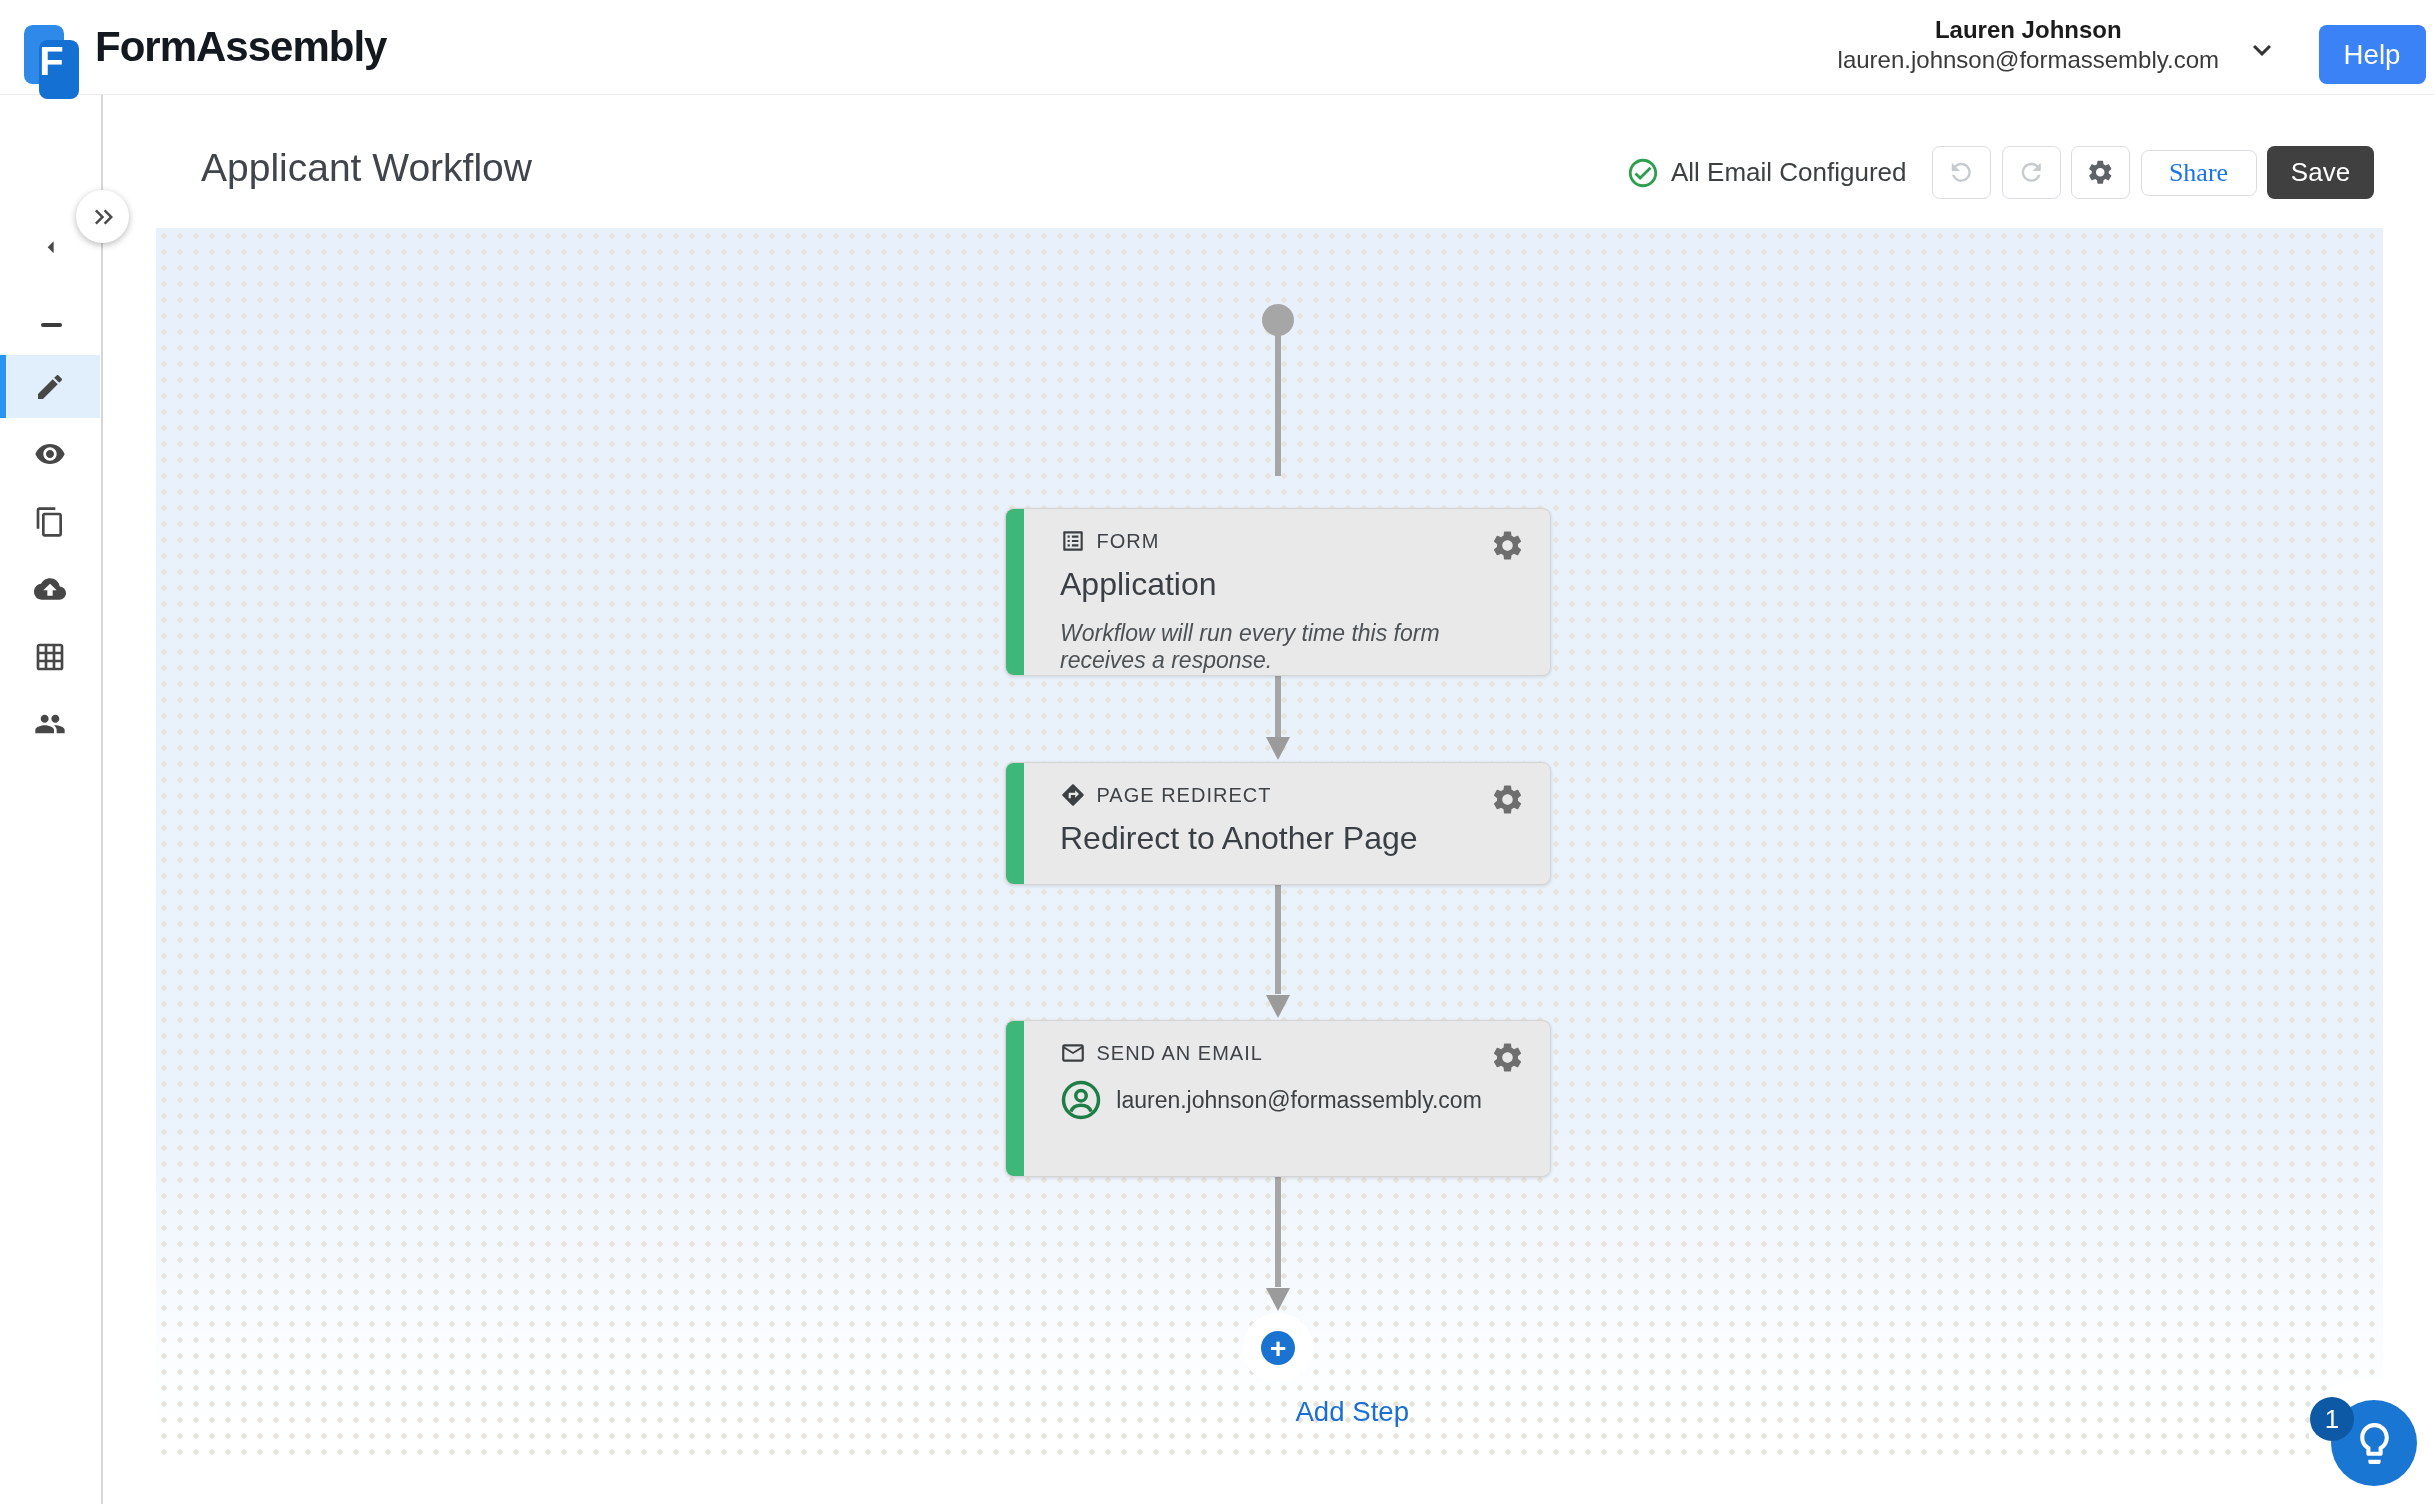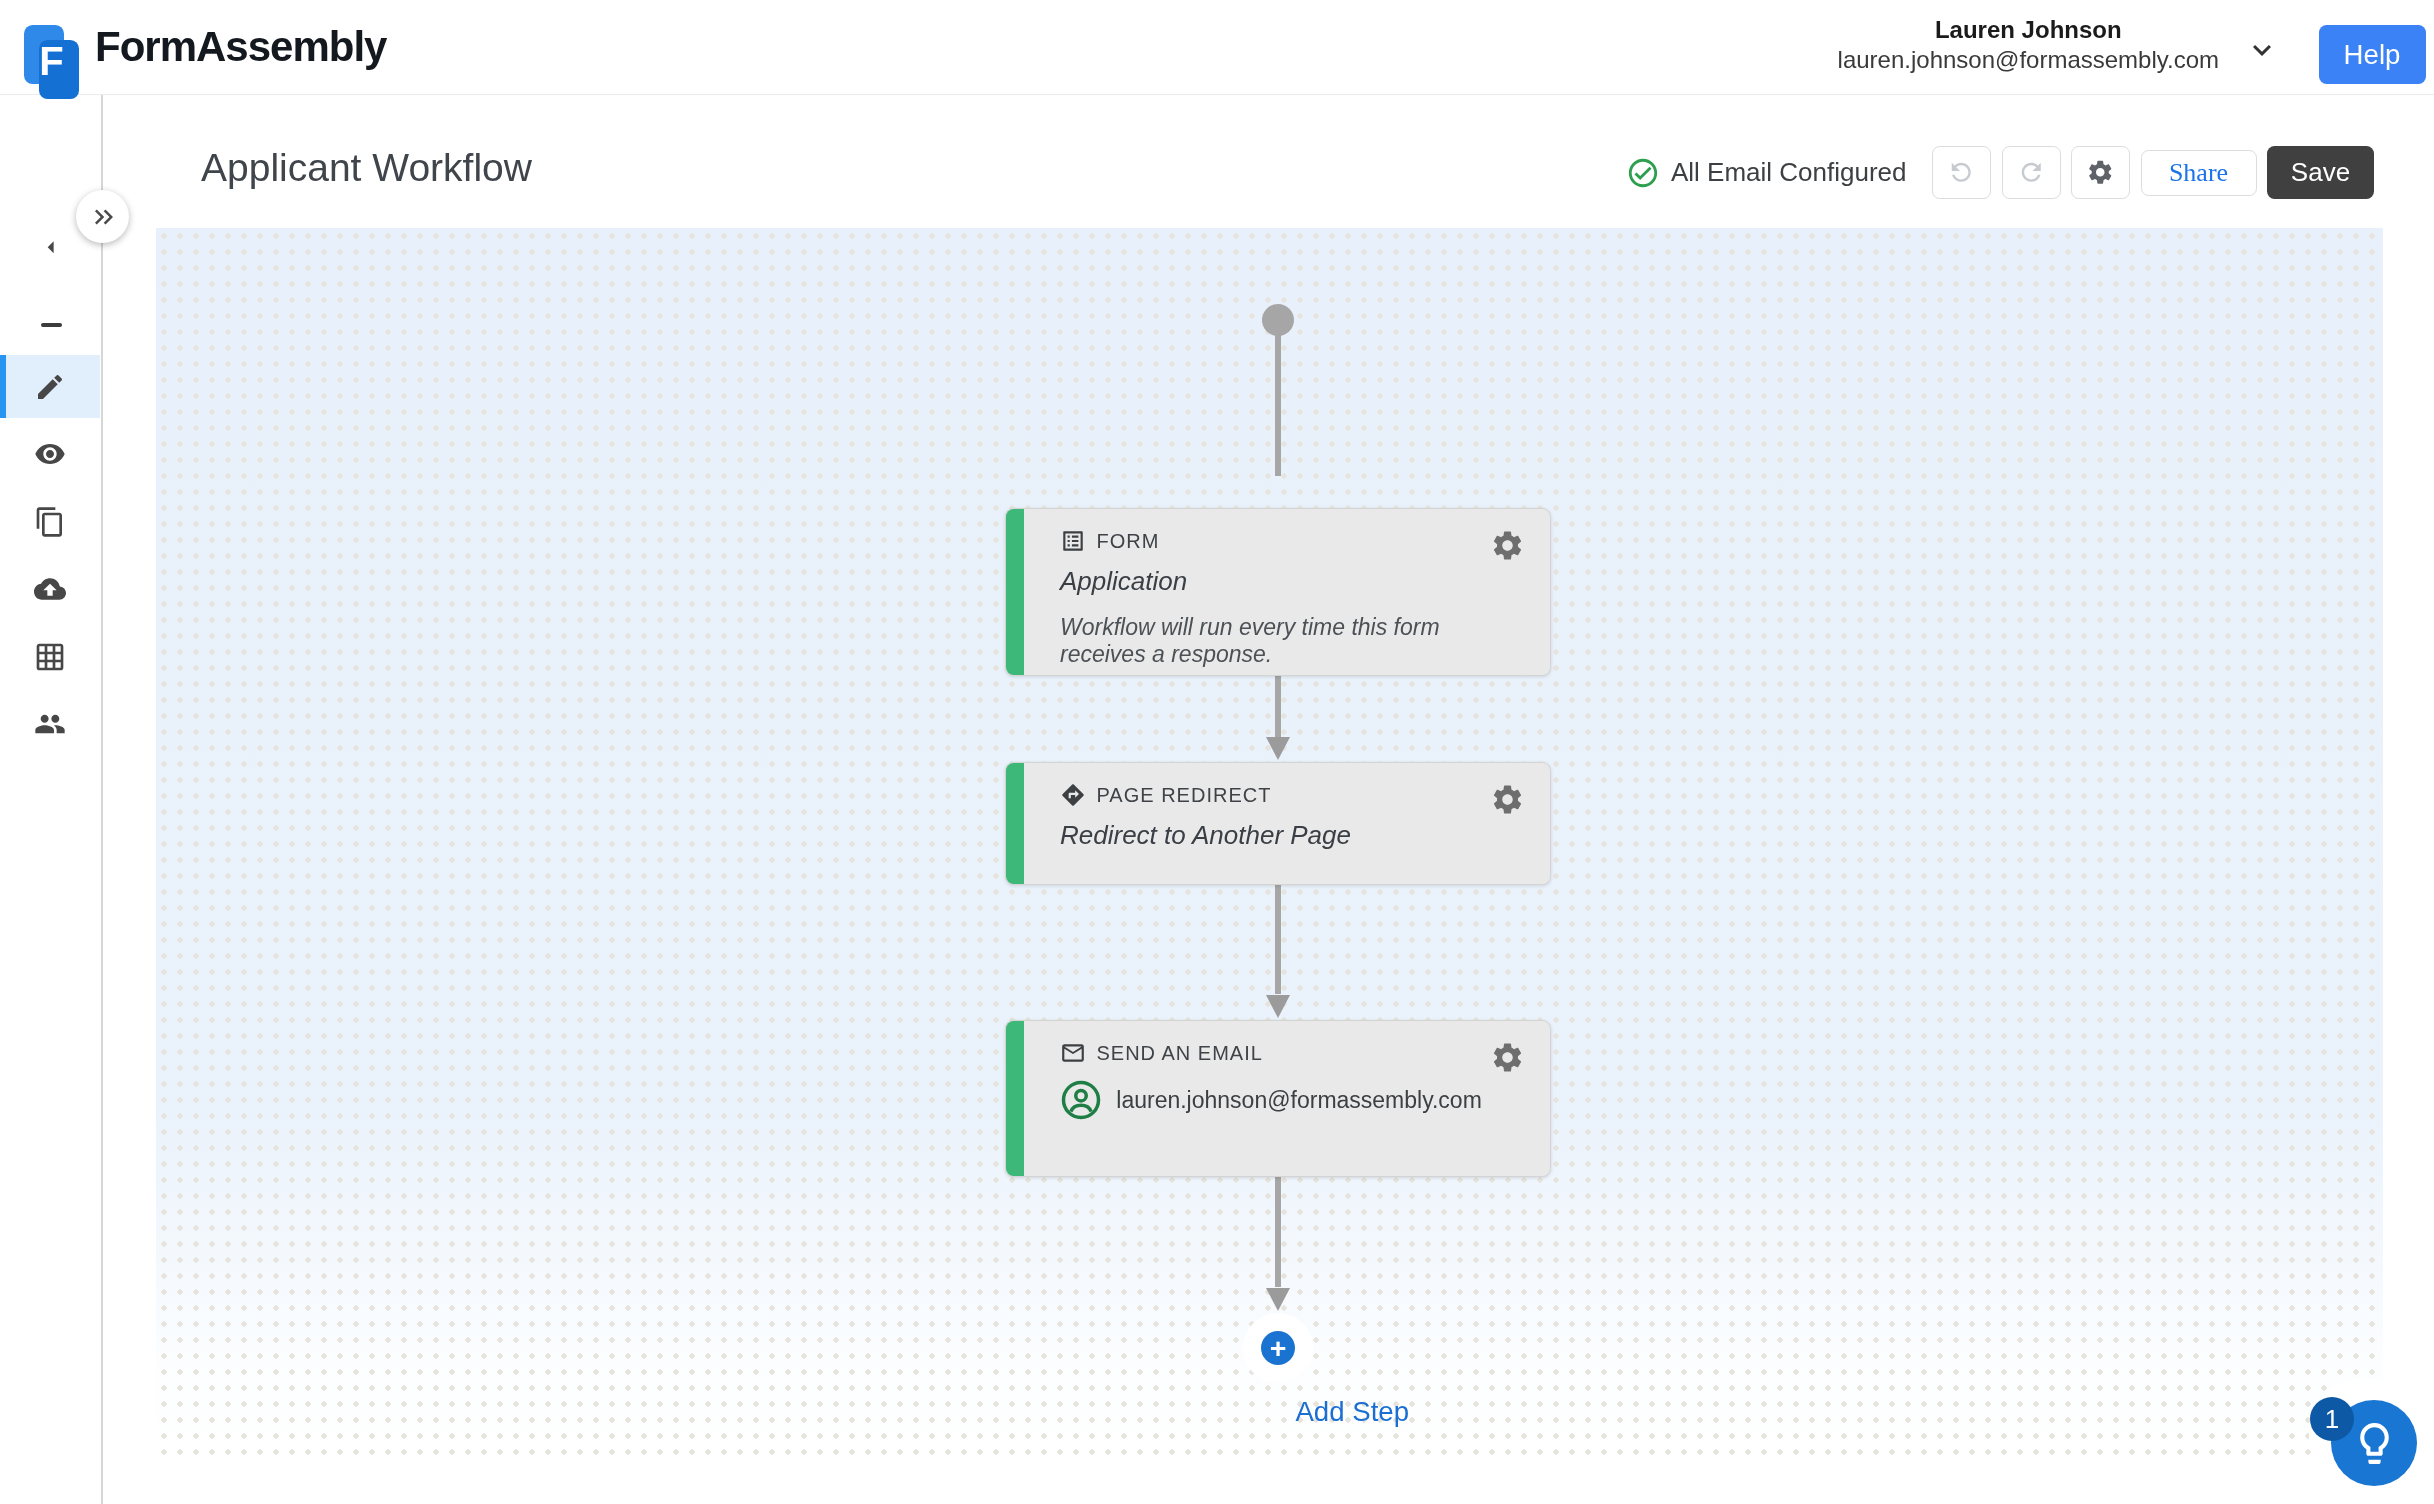--- a/index.html
+++ b/index.html
@@ -82,21 +82,21 @@
   
   .step-card { position:absolute; left:849px; width:546px; background:#e9e9e9;
     border:1px solid #d4d4d4; border-radius:8.6px;
     box-shadow:0 1px 3.8px rgba(0,0,0,.13); z-index:3; cursor:pointer; }
   .green-bar { position:absolute; left:0; top:0; bottom:0; width:18px;
     background:#3db878; border-radius:7.6px 0 0 7.6px; }
   .card-body { padding:19px 57px 19px 54px; }
   .card-label { display:flex; align-items:center; gap:10.5px; color:#3f4348; }
   .card-label svg { width:26px; height:26px; color:#3c4043; }
   .card-label span { font-size:20px; letter-spacing:1px; font-weight:500; }
-  .card-title { margin-top:12.4px; font-size:26px; color:#3a3f45;font-style:italic; }
+  .card-title { margin-top:12.4px; font-size:32px; color:#3a3f45; }
   .card-desc { margin-top:17px; font-size:23px; font-style:italic; color:#4c5156; }
   .card-gear { position:absolute; right:25px; top:19px; width:35px; height:35px;
     color:#6e6e6e; cursor:pointer; }
   .email-row { margin-top:13.3px; display:flex; align-items:center; gap:14.3px; }
   .email-row svg { width:42px; height:42px; color:#1e7e45; }
   .email-text { font-size:23px; color:#3c4043; }
 
   
   #add-halo { position:absolute; left:1087px; top:1085px; width:70px; height:70px;
     border-radius:50%; background:#ffffff; z-index:2; }

